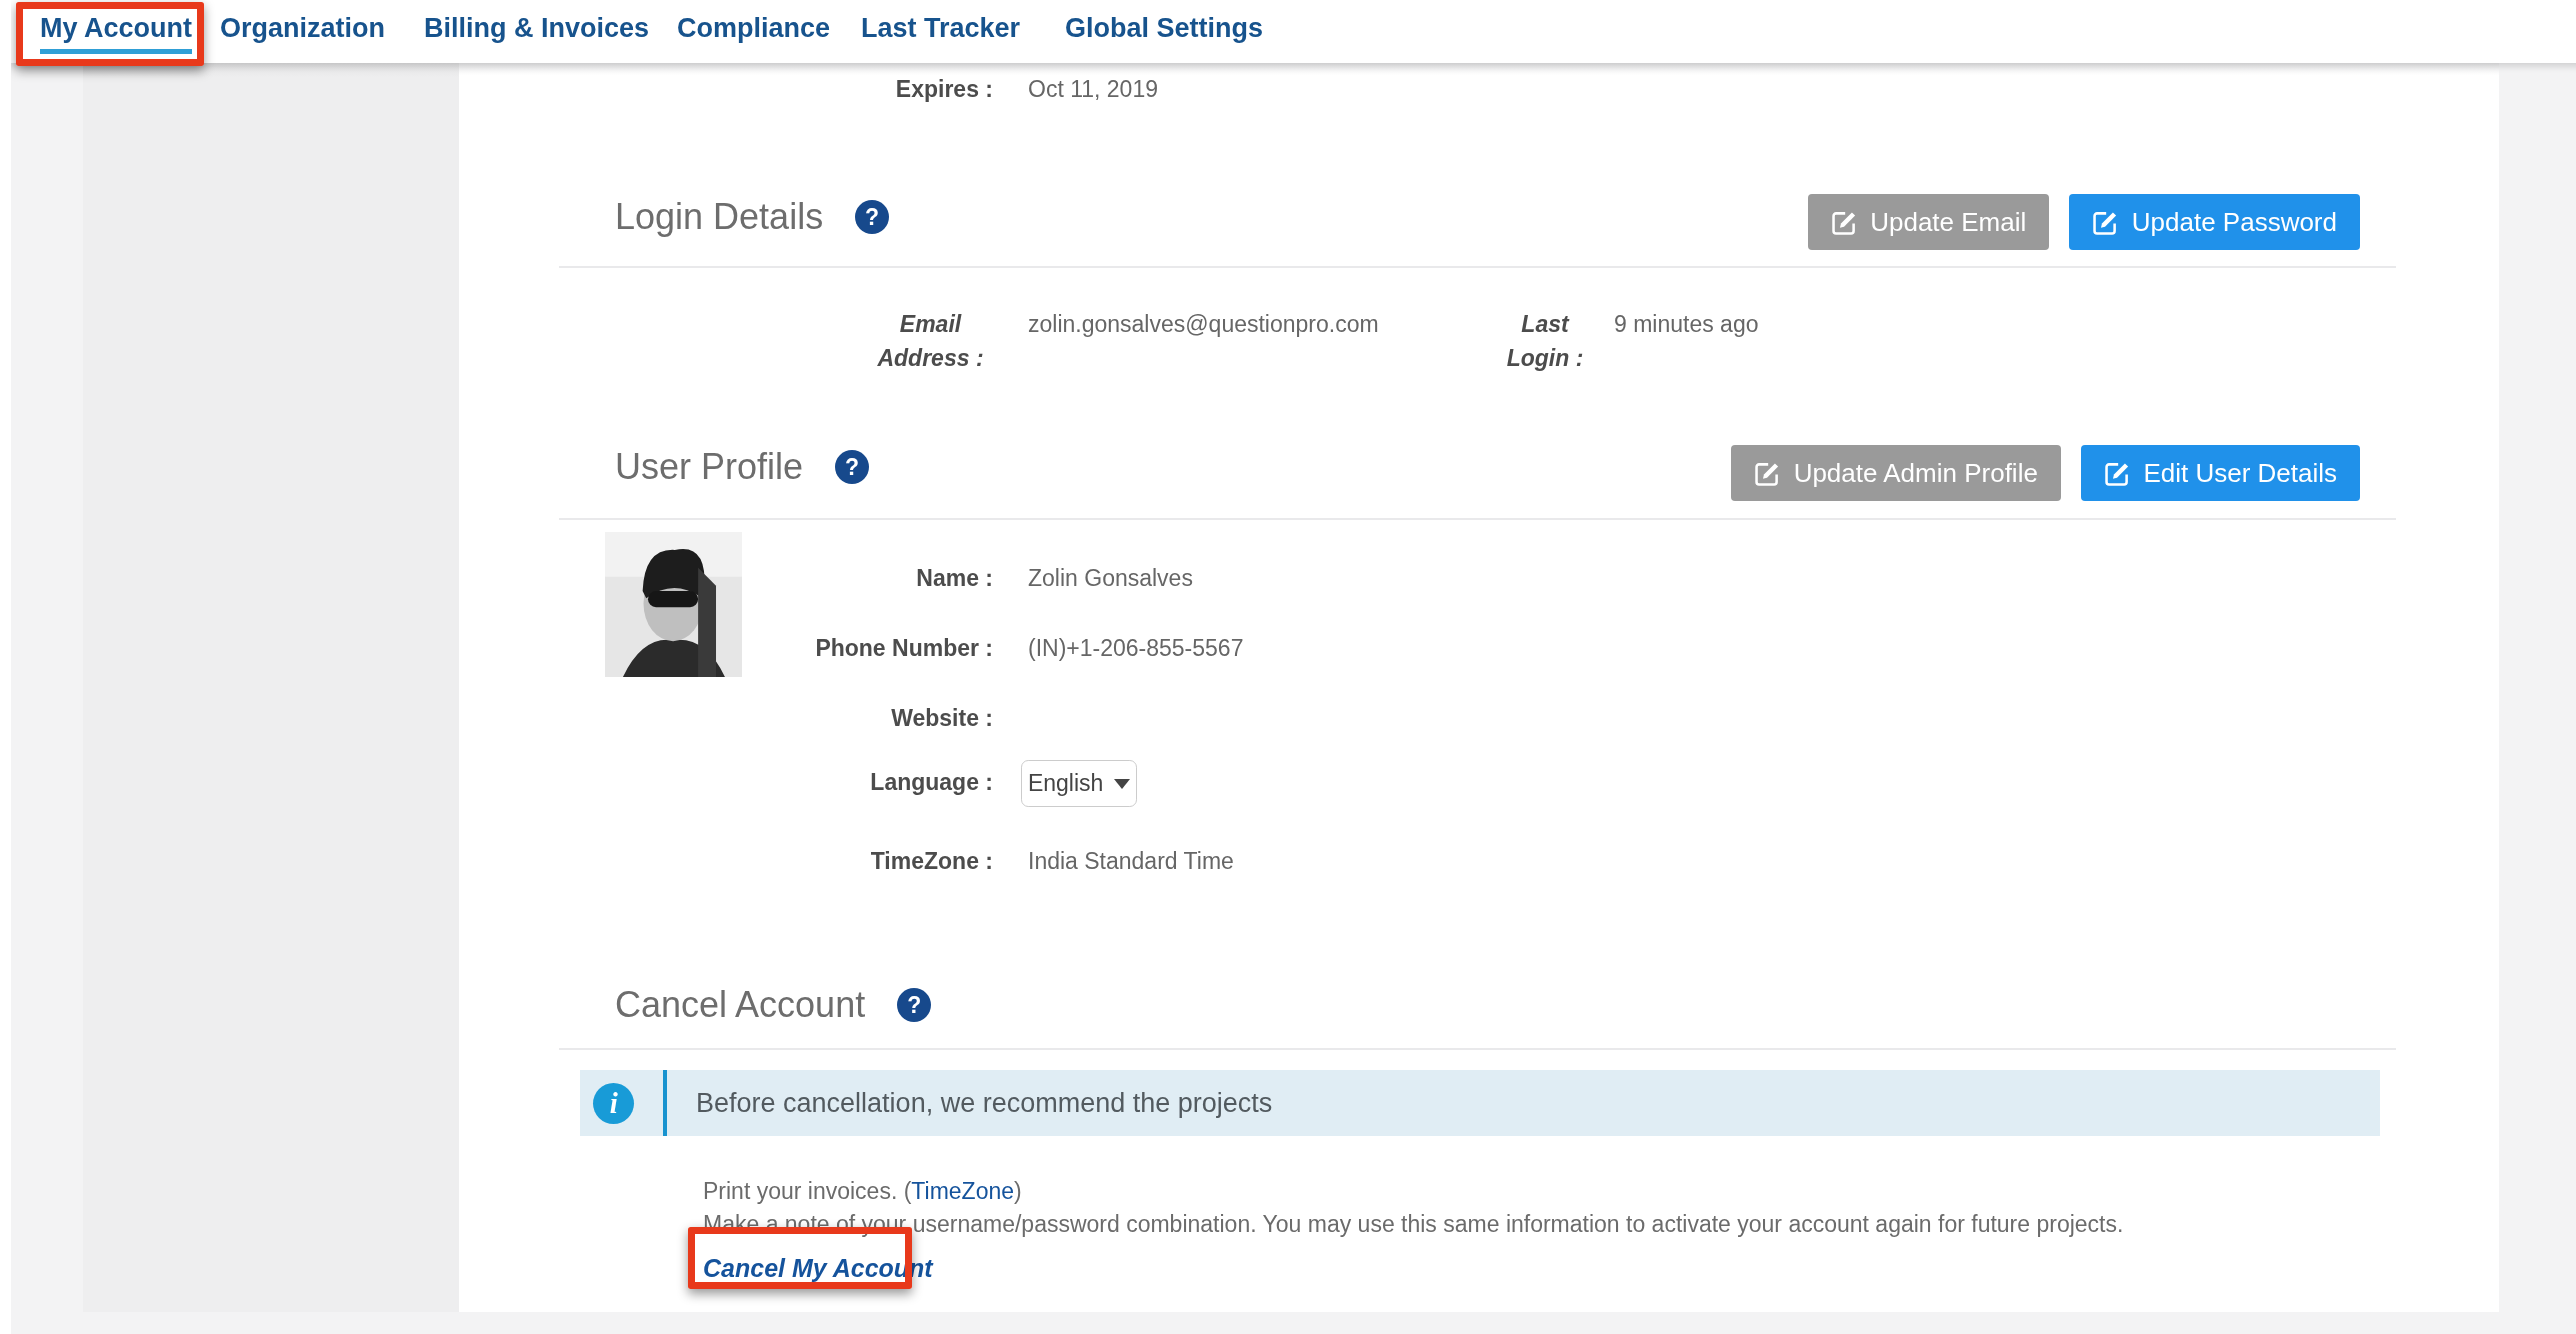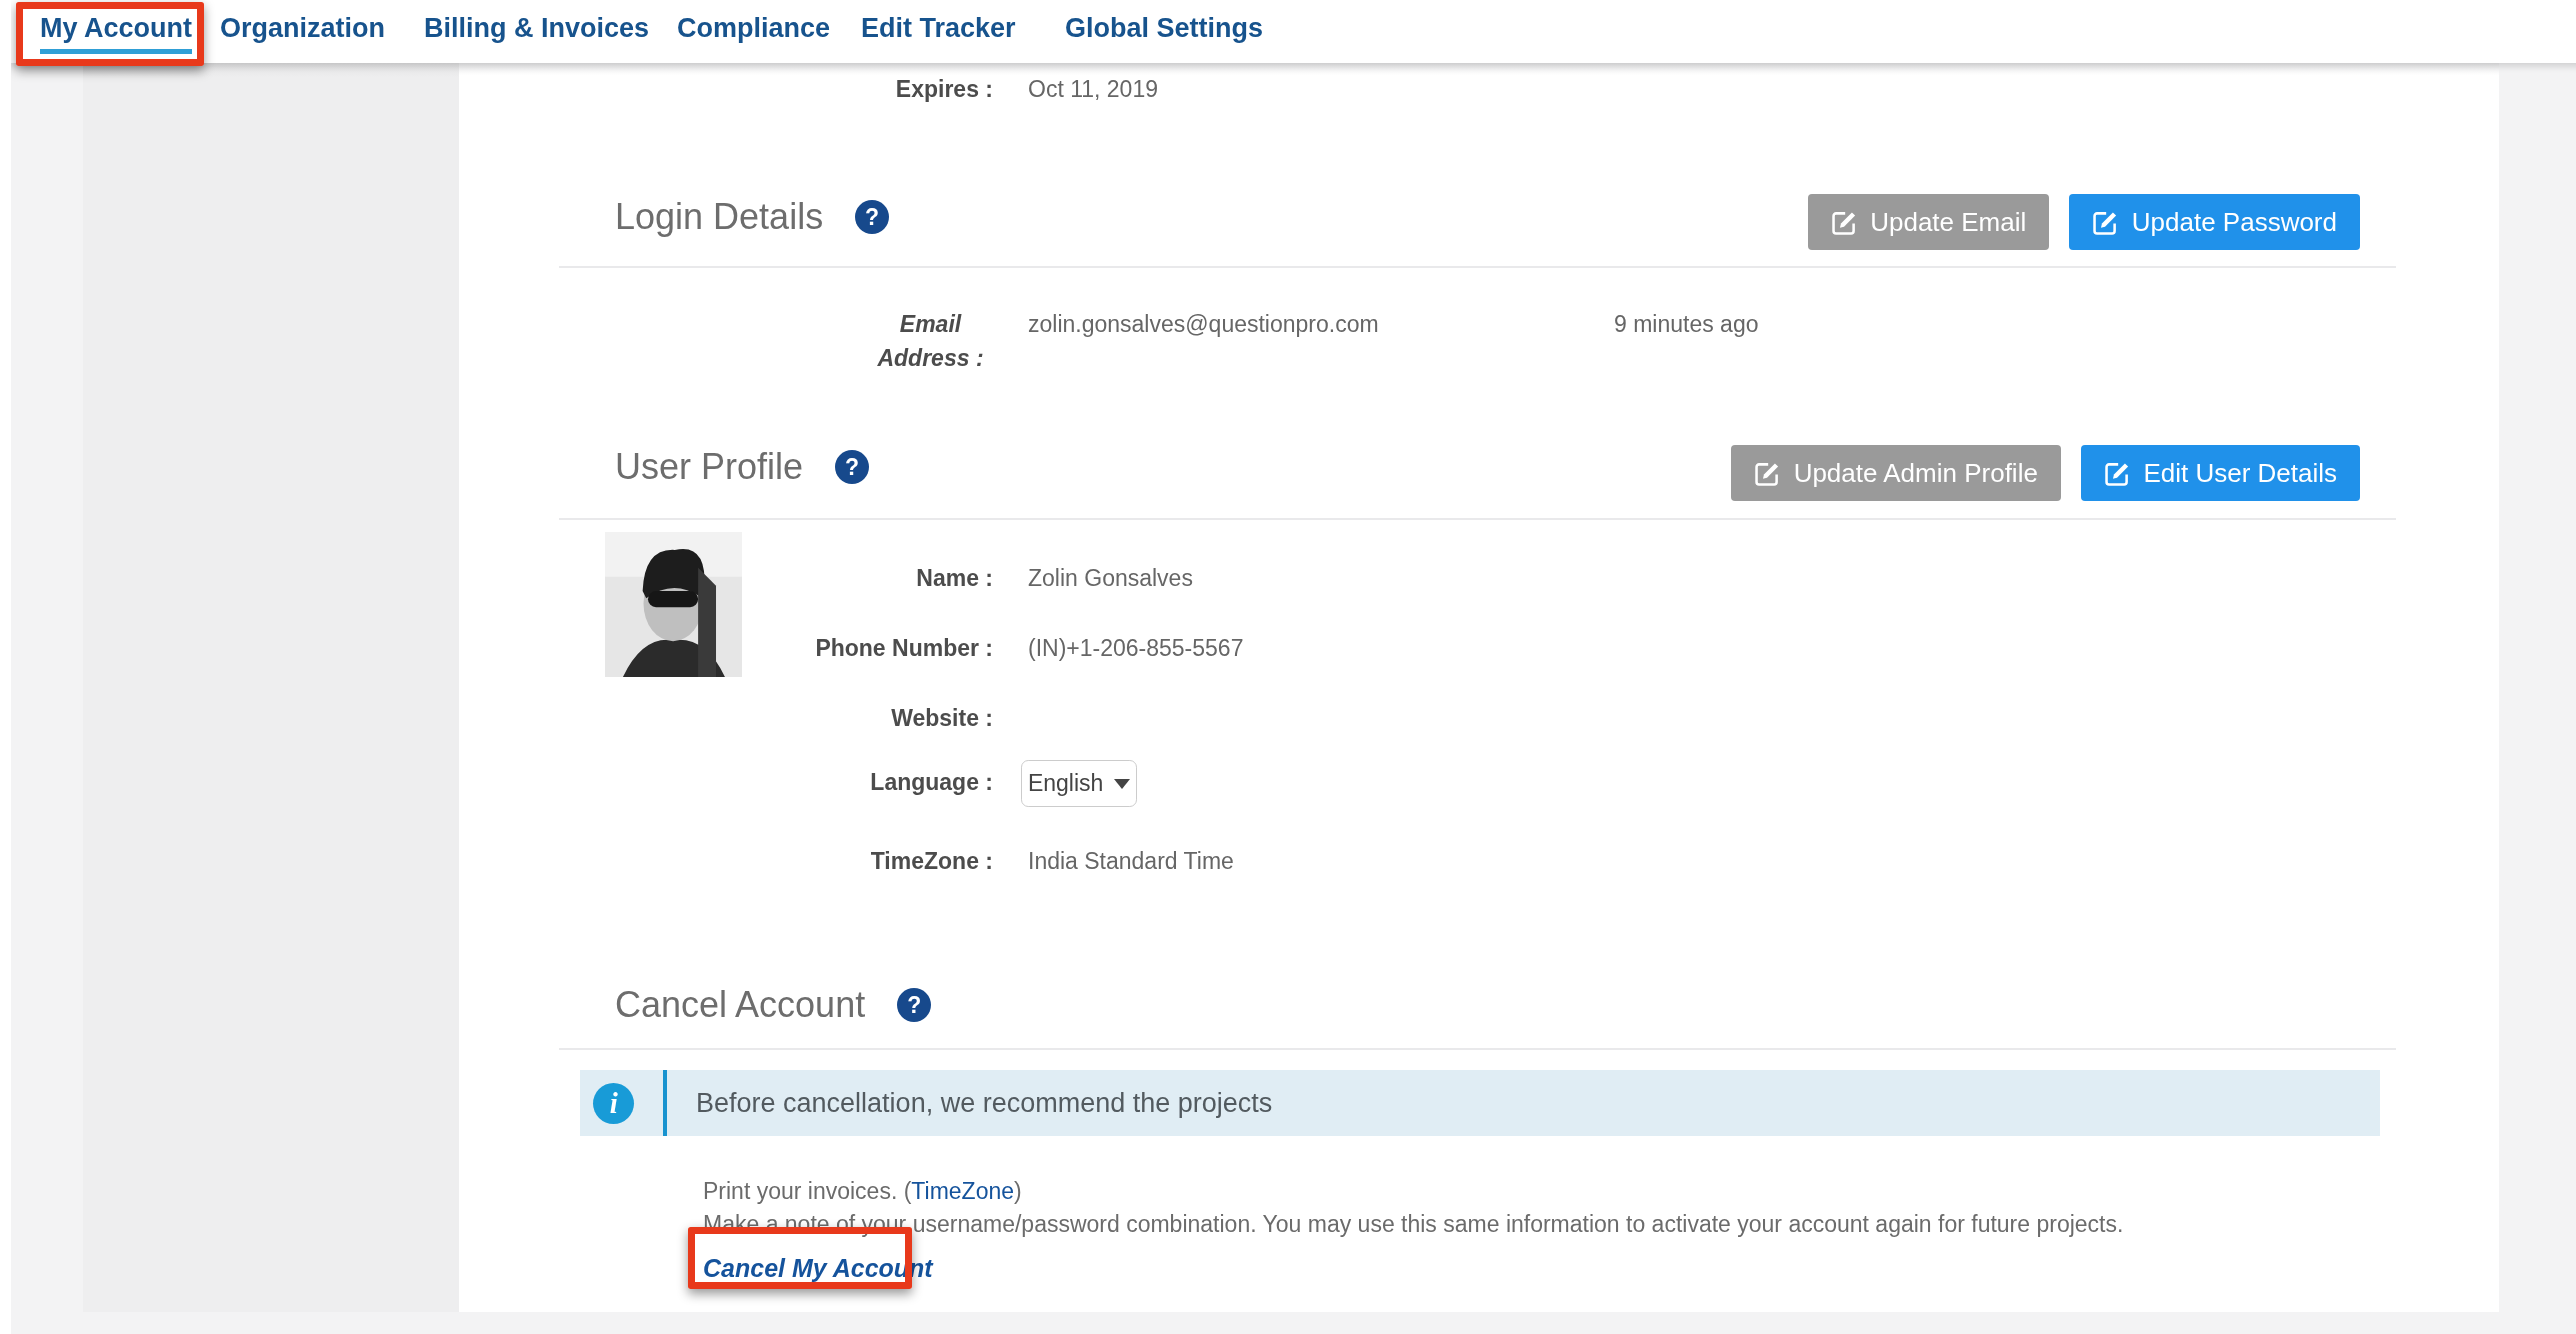--- a/index.html
+++ b/index.html
@@ -88,21 +88,21 @@
 </head>
 <body>
 
 <div class="screen">
 
   <div class="topnav">
     <a class="nav-item active" style="left:29px">My Account</a>
     <a class="nav-item" style="left:209px">Organization</a>
     <a class="nav-item" style="left:413px">Billing &amp; Invoices</a>
     <a class="nav-item" style="left:666px">Compliance</a>
-    <a class="nav-item" style="left:850px">Edit Tracker</a>
+    <a class="nav-item" style="left:850px">Last Tracker</a>
     <a class="nav-item" style="left:1054px">Global Settings</a>
   </div>
   <div class="annotation-box" style="left:5.4px;top:1.8px;width:174px;height:50px;"></div>
 
   <div class="sidebar"></div>
 
   <div class="main">
 
     <div class="lbl" style="top:9px">Expires :</div>
     <div class="val" style="top:9px">Oct 11, 2019</div>
@@ -126,20 +126,23 @@
           </svg>
         <span>Update Password</span>
       </button>
     </div>
     <div class="divider" style="top:203px"></div>
 
     <div class="lbl" style="top:244px">
       <span class="narrow" style="width:125px">Email Address :</span>
     </div>
     <div class="val" style="top:244px">zolin.gonsalves@questionpro.com</div>
+    <div class="lbl" style="top:244px;left:721px">
+      <span class="narrow" style="width:94px">Last Login :</span>
+    </div>
     <div class="val" style="top:244px;left:1155px">9 minutes ago</div>
 
     <div class="section-title" style="top:383px">
       <span>User Profile</span>
       <span class="help-icon">?</span>
     </div>
     <div class="btn-row" style="top:382px">
       <button class="btn gray">
         <svg viewBox="0 0 16 16">
             <path d="M13.4 8.6v4.4a1.5 1.5 0 0 1-1.5 1.5H3A1.5 1.5 0 0 1 1.5 13V4.1A1.5 1.5 0 0 1 3 2.6h5.4" fill="none" stroke="#fff" stroke-width="1.5"></path>

